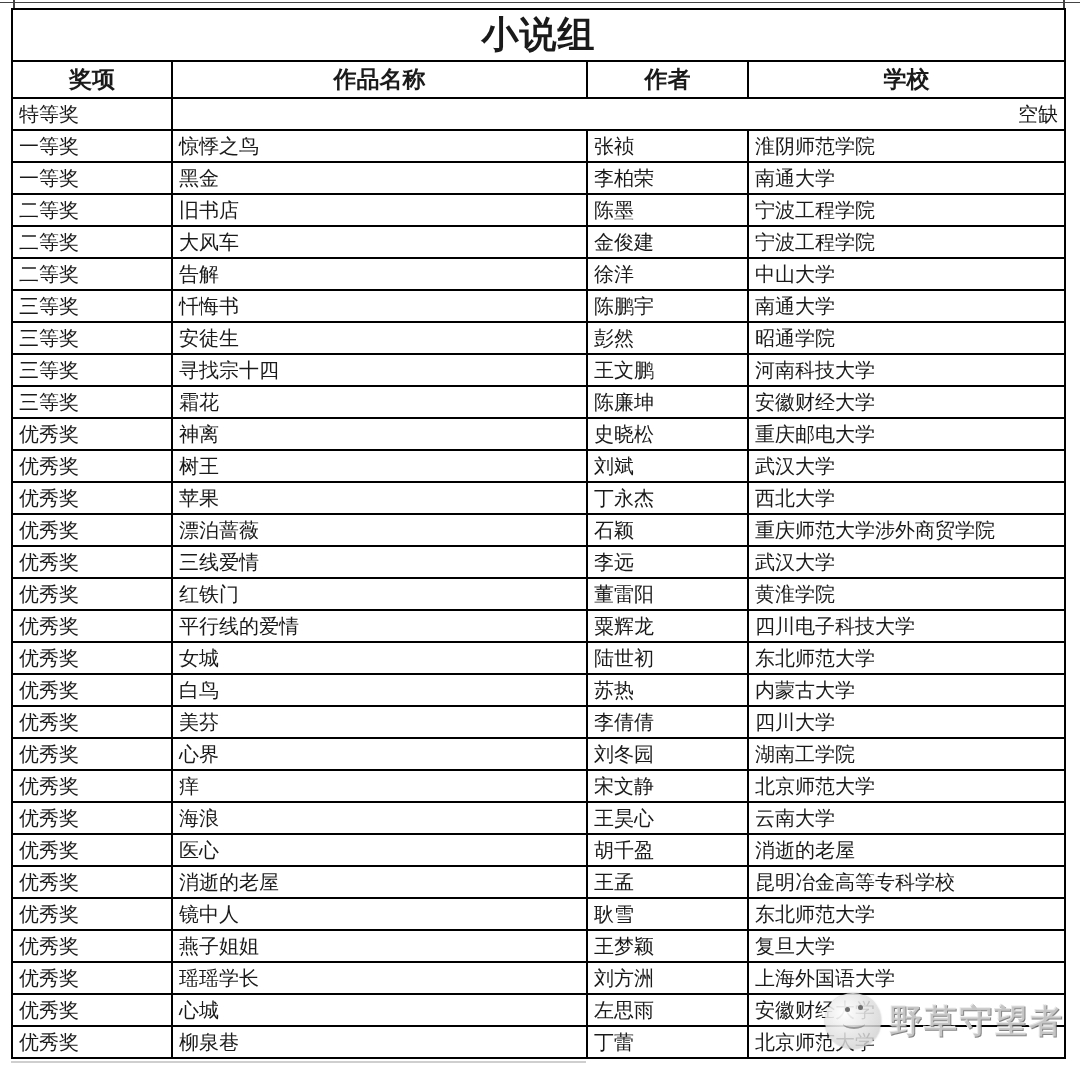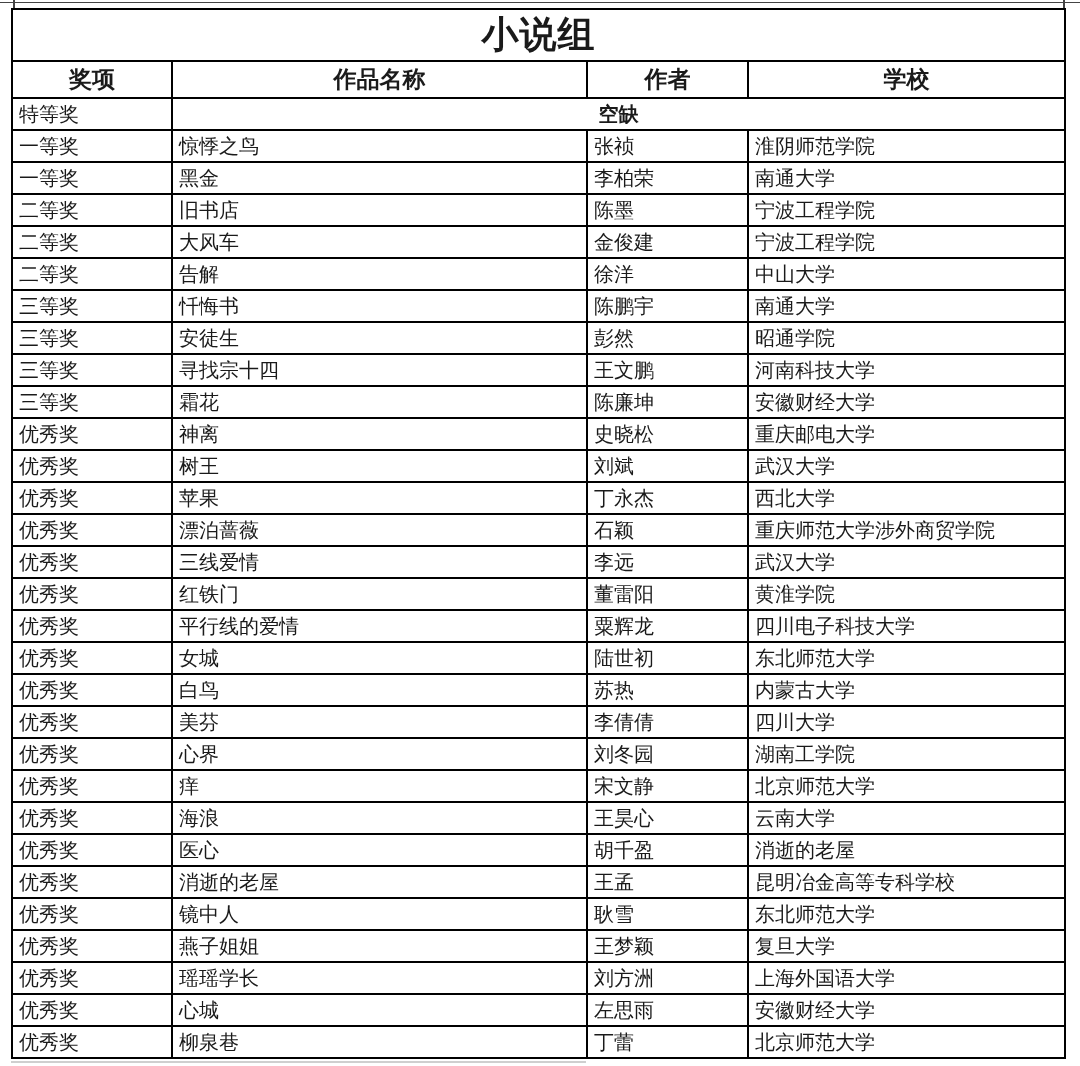--- a/index.html
+++ b/index.html
@@ -55,21 +55,21 @@
     vertical-align: middle;
   }
   tbody td {
     height: 32px;
     font-size: 20px;
     font-weight: normal;
     text-align: left;
     vertical-align: middle;
     padding: 0 6px;
   }
-  tbody td.center { text-align: center; font-weight: bold; }
+  tbody td.center { text-align: right; }
 
   
   .watermark {
     position: absolute;
     top: 993px; right: 16px;
     display: flex; align-items: center;
     pointer-events: none;
   }
   .wm-logo {
     position: relative;
@@ -311,14 +311,22 @@
       <td>优秀奖</td>
       <td>柳泉巷</td>
       <td>丁蕾</td>
       <td>北京师范大学</td>
     </tr>
       </tbody>
   </table>
 
   <div class="bottom-shadow"></div>
 
+  <div class="watermark">
+    <span class="wm-logo">
+      <span class="wm-eye e1"></span>
+      <span class="wm-eye e2"></span>
+      <span class="wm-mouth"></span>
+    </span>
+    <span class="wm-text">野草守望者</span>
+  </div>
 
 </div>
 
 </body></html>

